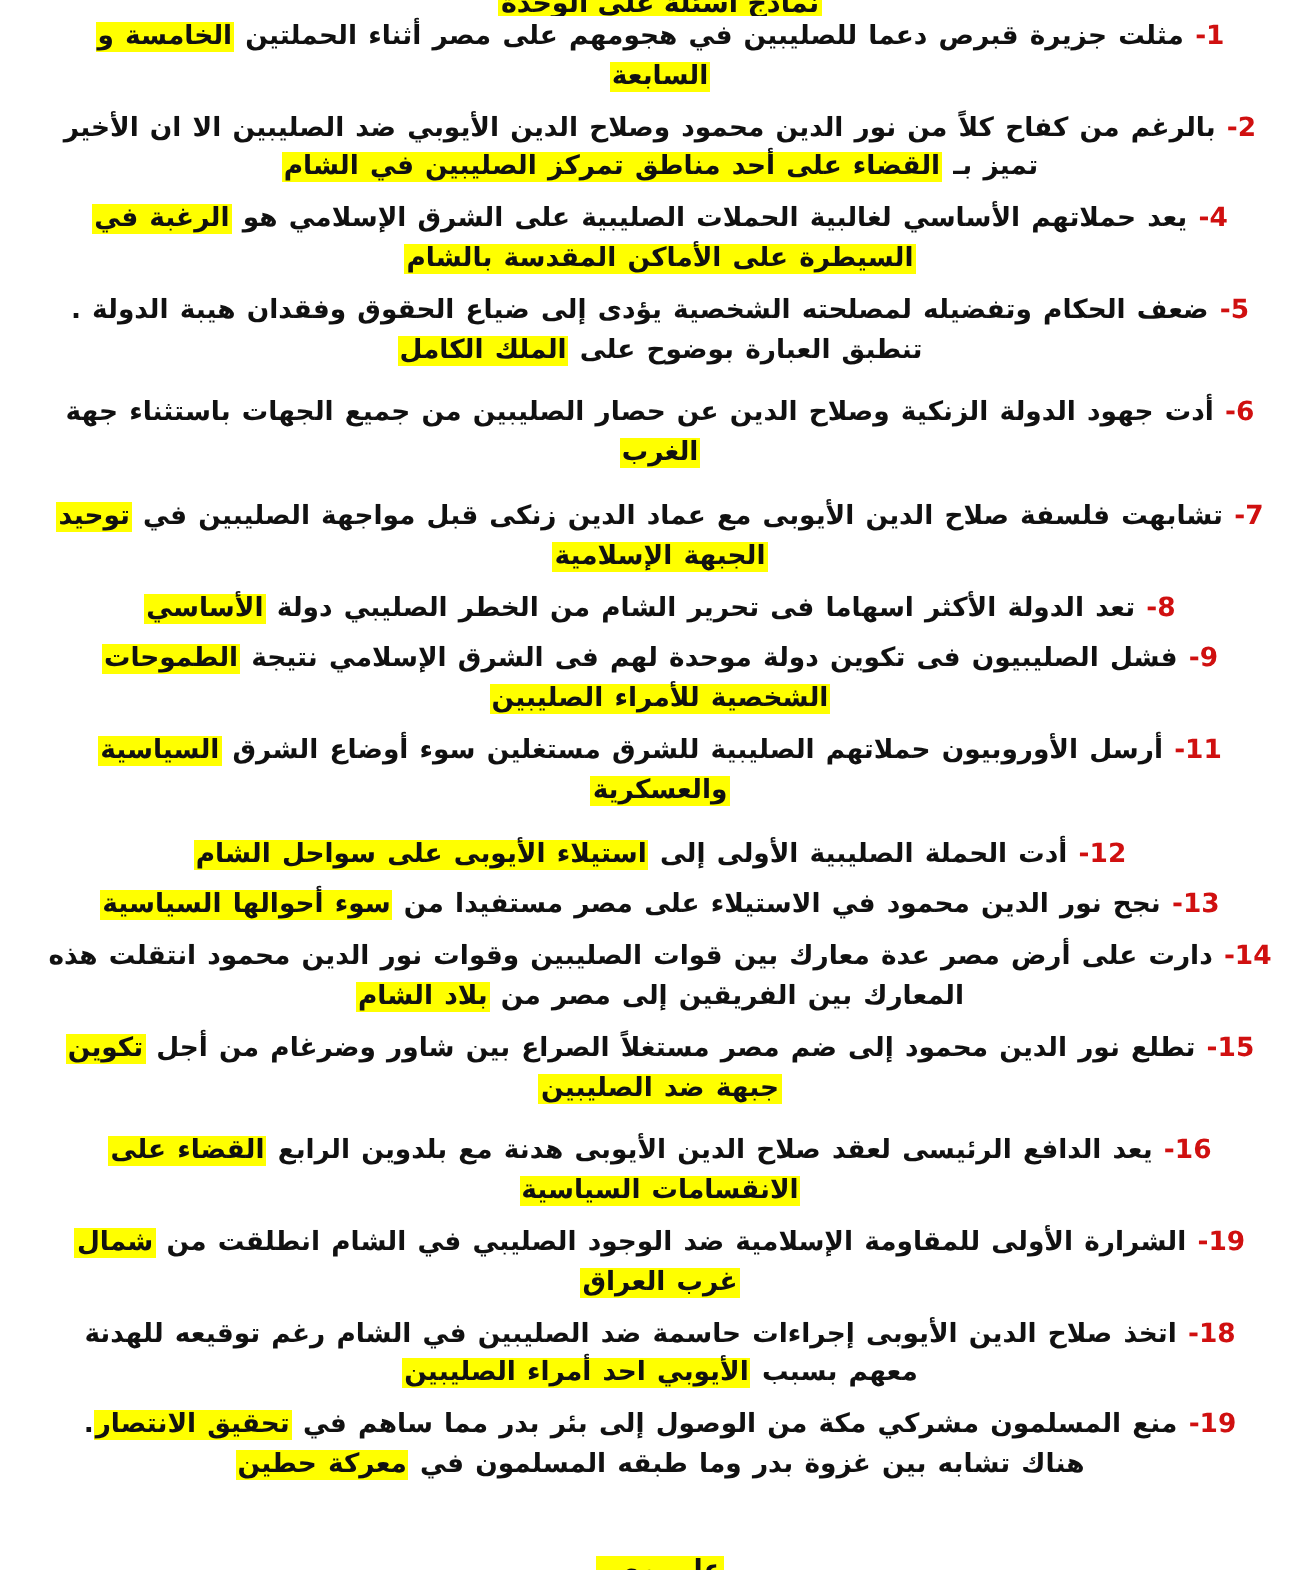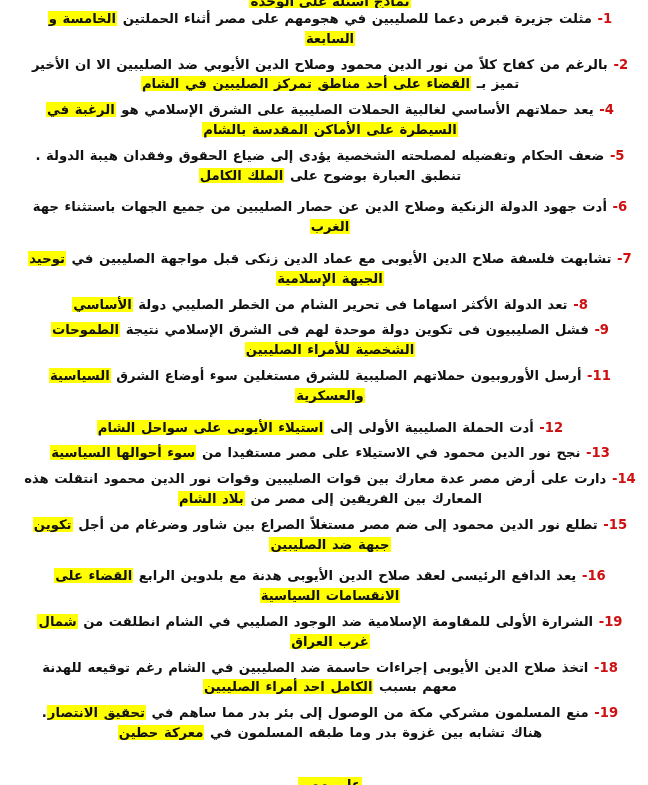--- a/index.html
+++ b/index.html
@@ -107,21 +107,21 @@
       <p class="item"><span class="num">7-</span> <span class="txt">تشابهت فلسفة صلاح الدين الأيوبى مع عماد الدين زنكى قبل مواجهة الصليبين في </span><span class="hl">توحيد الجبهة الإسلامية</span></p>
       <p class="item"><span class="num">8-</span> <span class="txt">تعد الدولة الأكثر اسهاما فى تحرير الشام من الخطر الصليبي دولة </span><span class="hl">الأساسي</span></p>
       <p class="item"><span class="num">9-</span> <span class="txt">فشل الصليبيون فى تكوين دولة موحدة لهم فى الشرق الإسلامي نتيجة </span><span class="hl">الطموحات الشخصية للأمراء الصليبين</span></p>
       <p class="item loose"><span class="num">11-</span> <span class="txt">أرسل الأوروبيون حملاتهم الصليبية للشرق مستغلين سوء أوضاع الشرق </span><span class="hl">السياسية والعسكرية</span></p>
       <p class="item"><span class="num">12-</span> <span class="txt">أدت الحملة الصليبية الأولى إلى </span><span class="hl">استيلاء الأيوبى على سواحل الشام</span></p>
       <p class="item"><span class="num">13-</span> <span class="txt">نجح نور الدين محمود في الاستيلاء على مصر مستفيدا من </span><span class="hl">سوء أحوالها السياسية</span></p>
       <p class="item"><span class="num">14-</span> <span class="txt">دارت على أرض مصر عدة معارك بين قوات الصليبين وقوات نور الدين محمود انتقلت هذه المعارك بين الفريقين إلى مصر من </span><span class="hl">بلاد الشام</span></p>
       <p class="item loose"><span class="num">15-</span> <span class="txt">تطلع نور الدين محمود إلى ضم مصر مستغلاً الصراع بين شاور وضرغام من أجل </span><span class="hl">تكوين جبهة ضد الصليبين</span></p>
       <p class="item"><span class="num">16-</span> <span class="txt">يعد الدافع الرئيسى لعقد صلاح الدين الأيوبى هدنة مع بلدوين الرابع </span><span class="hl">القضاء على الانقسامات السياسية</span></p>
       <p class="item"><span class="num">19-</span> <span class="txt">الشرارة الأولى للمقاومة الإسلامية ضد الوجود الصليبي في الشام انطلقت من </span><span class="hl">شمال غرب العراق</span></p>
-      <p class="item"><span class="num">18-</span> <span class="txt">اتخذ صلاح الدين الأيوبى إجراءات حاسمة ضد الصليبين في الشام رغم توقيعه للهدنة معهم بسبب </span><span class="hl">الكامل احد أمراء الصليبين</span></p>
+      <p class="item"><span class="num">18-</span> <span class="txt">اتخذ صلاح الدين الأيوبى إجراءات حاسمة ضد الصليبين في الشام رغم توقيعه للهدنة معهم بسبب </span><span class="hl">الأيوبي احد أمراء الصليبين</span></p>
       <p class="item loose"><span class="num">19-</span> <span class="txt">منع المسلمون مشركي مكة من الوصول إلى بئر بدر مما ساهم في </span><span class="hl">تحقيق الانتصار</span><span class="txt">. هناك تشابه بين غزوة بدر وما طبقه المسلمون في </span><span class="hl">معركة حطين</span></p>
     </div>
 
   <div class="bottom-clip">
     <span class="strip-inner"><span class="hl">على مصر</span></span>
   </div>
 
 </div>
 
 </body></html>

